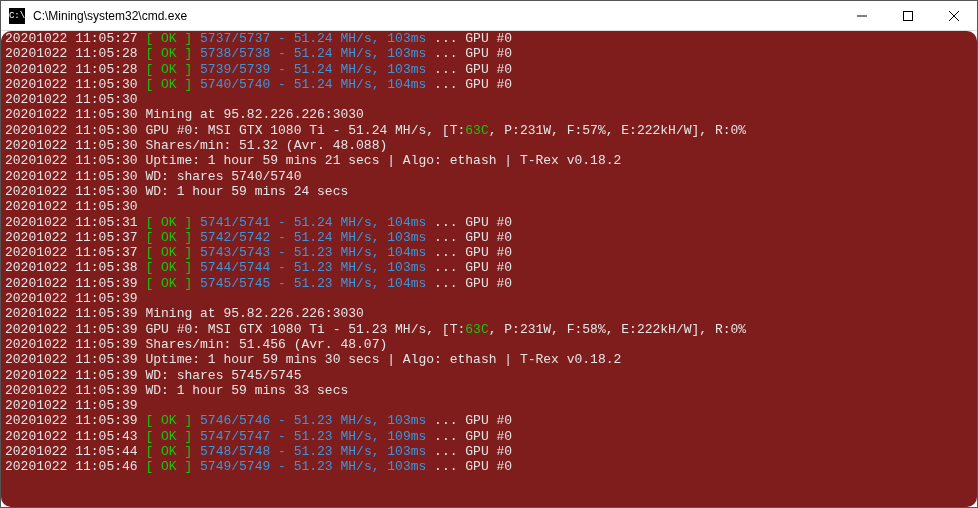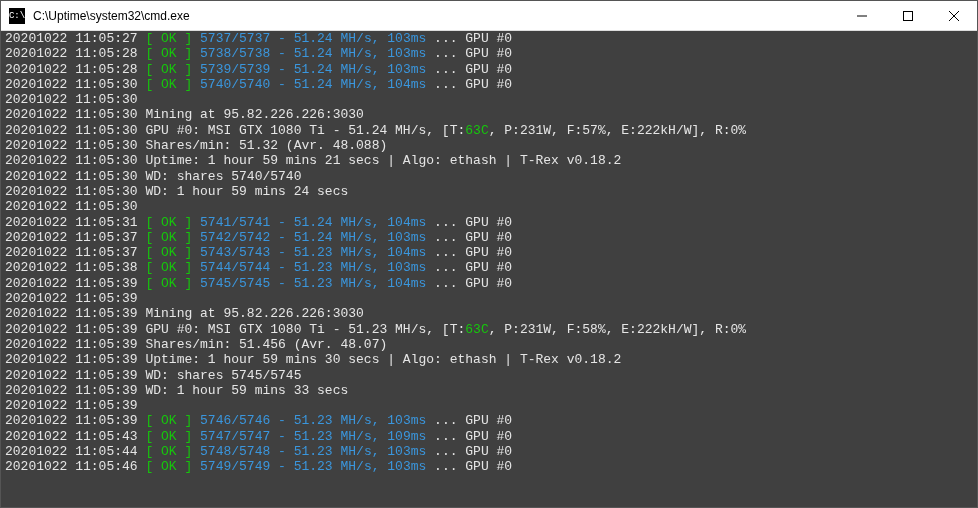--- a/index.html
+++ b/index.html
@@ -53,40 +53,41 @@
     height: 100%;
     display: flex;
     align-items: center;
     justify-content: center;
     font-family: 'Segoe UI', sans-serif;
     font-size: 10px;
     cursor: pointer;
   }
   .terminal {
     flex: 1;
-    background: #404040;
+    background: #7f1d1d;
     color: #ccc;
     padding: 0 4px;
     overflow: hidden;
     white-space: pre;
     line-height: 15.3px;
     font-size: 13px;
+    border-radius: 10px;
   }
   .line { display: block; }
   .white { color: #e5e5e5; }
   .green { color: #16c60c; }
   .cyan { color: #3a96dd; }
 </style>
 </head>
 <body>
 
 <div class="window">
   <div class="titlebar">
     <div class="titlebar-icon">C:\</div>
-    <div class="titlebar-title">C:\Uptime\system32\cmd.exe</div>
+    <div class="titlebar-title">C:\Mining\system32\cmd.exe</div>
     <div class="titlebar-buttons">
       <div class="titlebar-btn">
         <svg width="10" height="10" viewBox="0 0 10 10">
             <line x1="0" y1="5" x2="10" y2="5" stroke="#000" stroke-width="1"></line>
           </svg>
       </div>
       <div class="titlebar-btn">
         <svg width="10" height="10" viewBox="0 0 10 10">
             <rect x="0.5" y="0.5" width="9" height="9" fill="none" stroke="#000" stroke-width="1"></rect>
           </svg>

